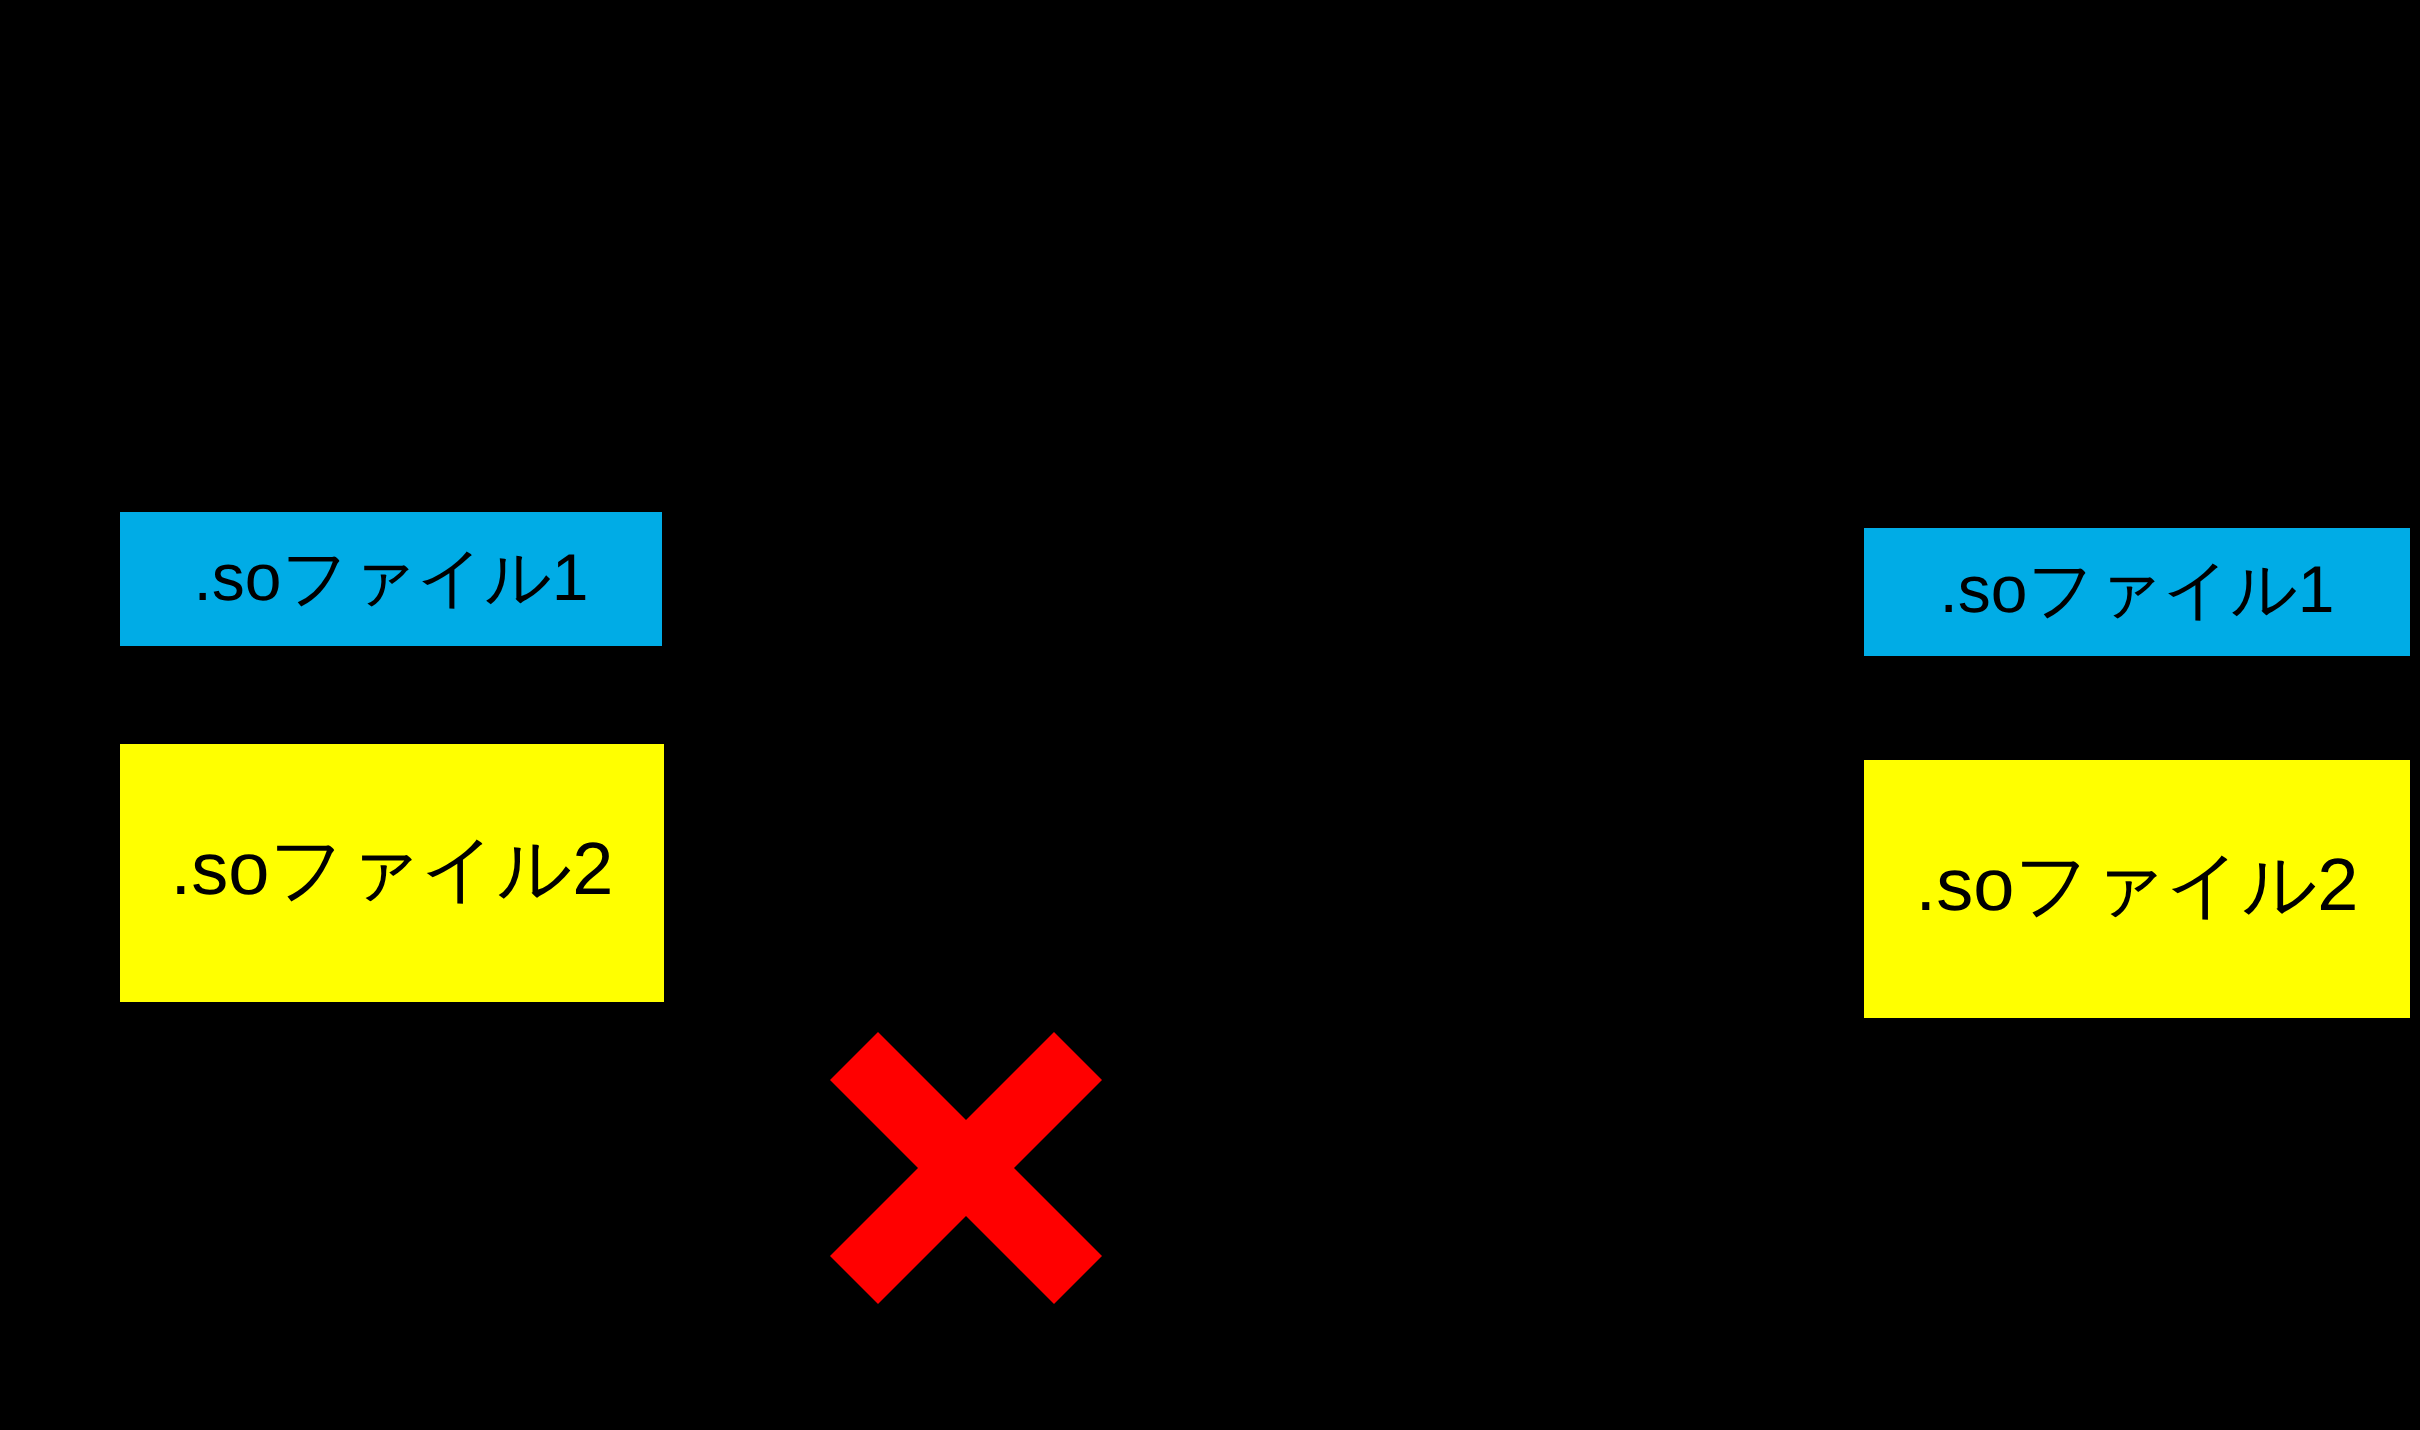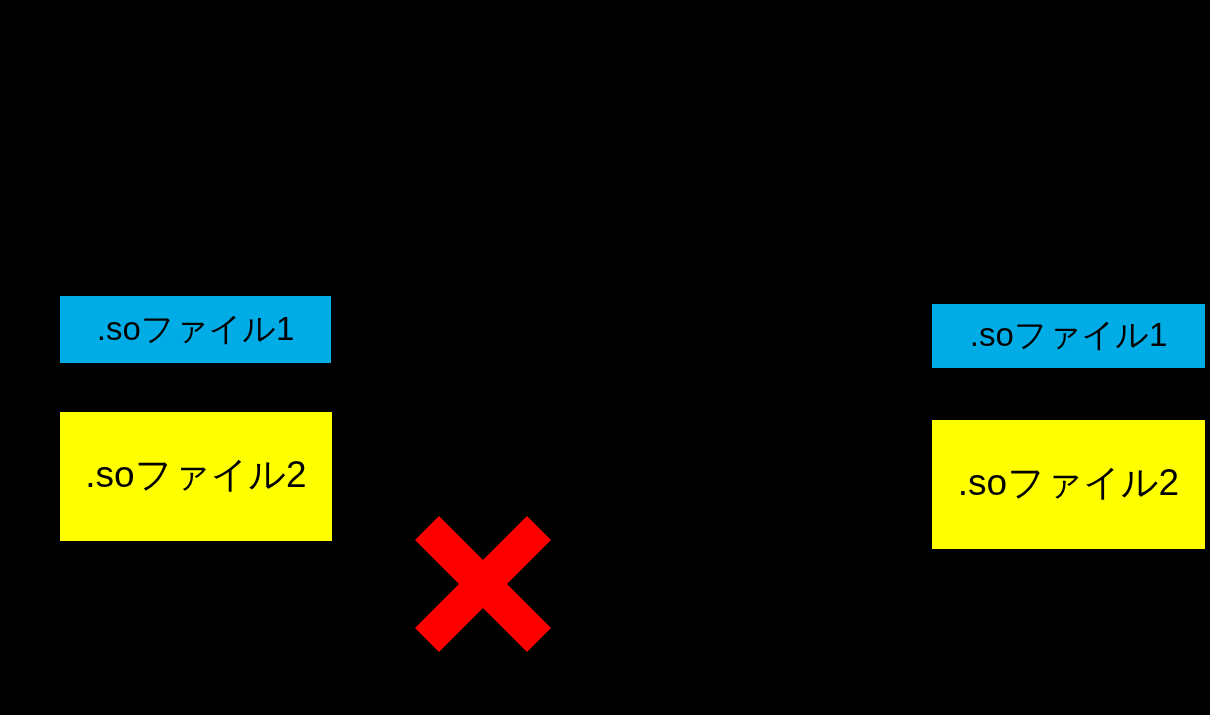--- a/index.html
+++ b/index.html
@@ -23,21 +23,20 @@
     display: flex;
     align-items: center;
     justify-content: center;
     box-sizing: border-box;
     color: #000000;
     font-weight: 400;
     letter-spacing: 0px;
     line-height: 1;
     white-space: nowrap;
     user-select: none;
-    margin-top: 40px;
   }
 
   
   #box-left-1 {
     left: 60px;
     top: 256px;
     width: 271px;
     height: 67px;
     background: #00ACE6;
     font-size: 33px;

